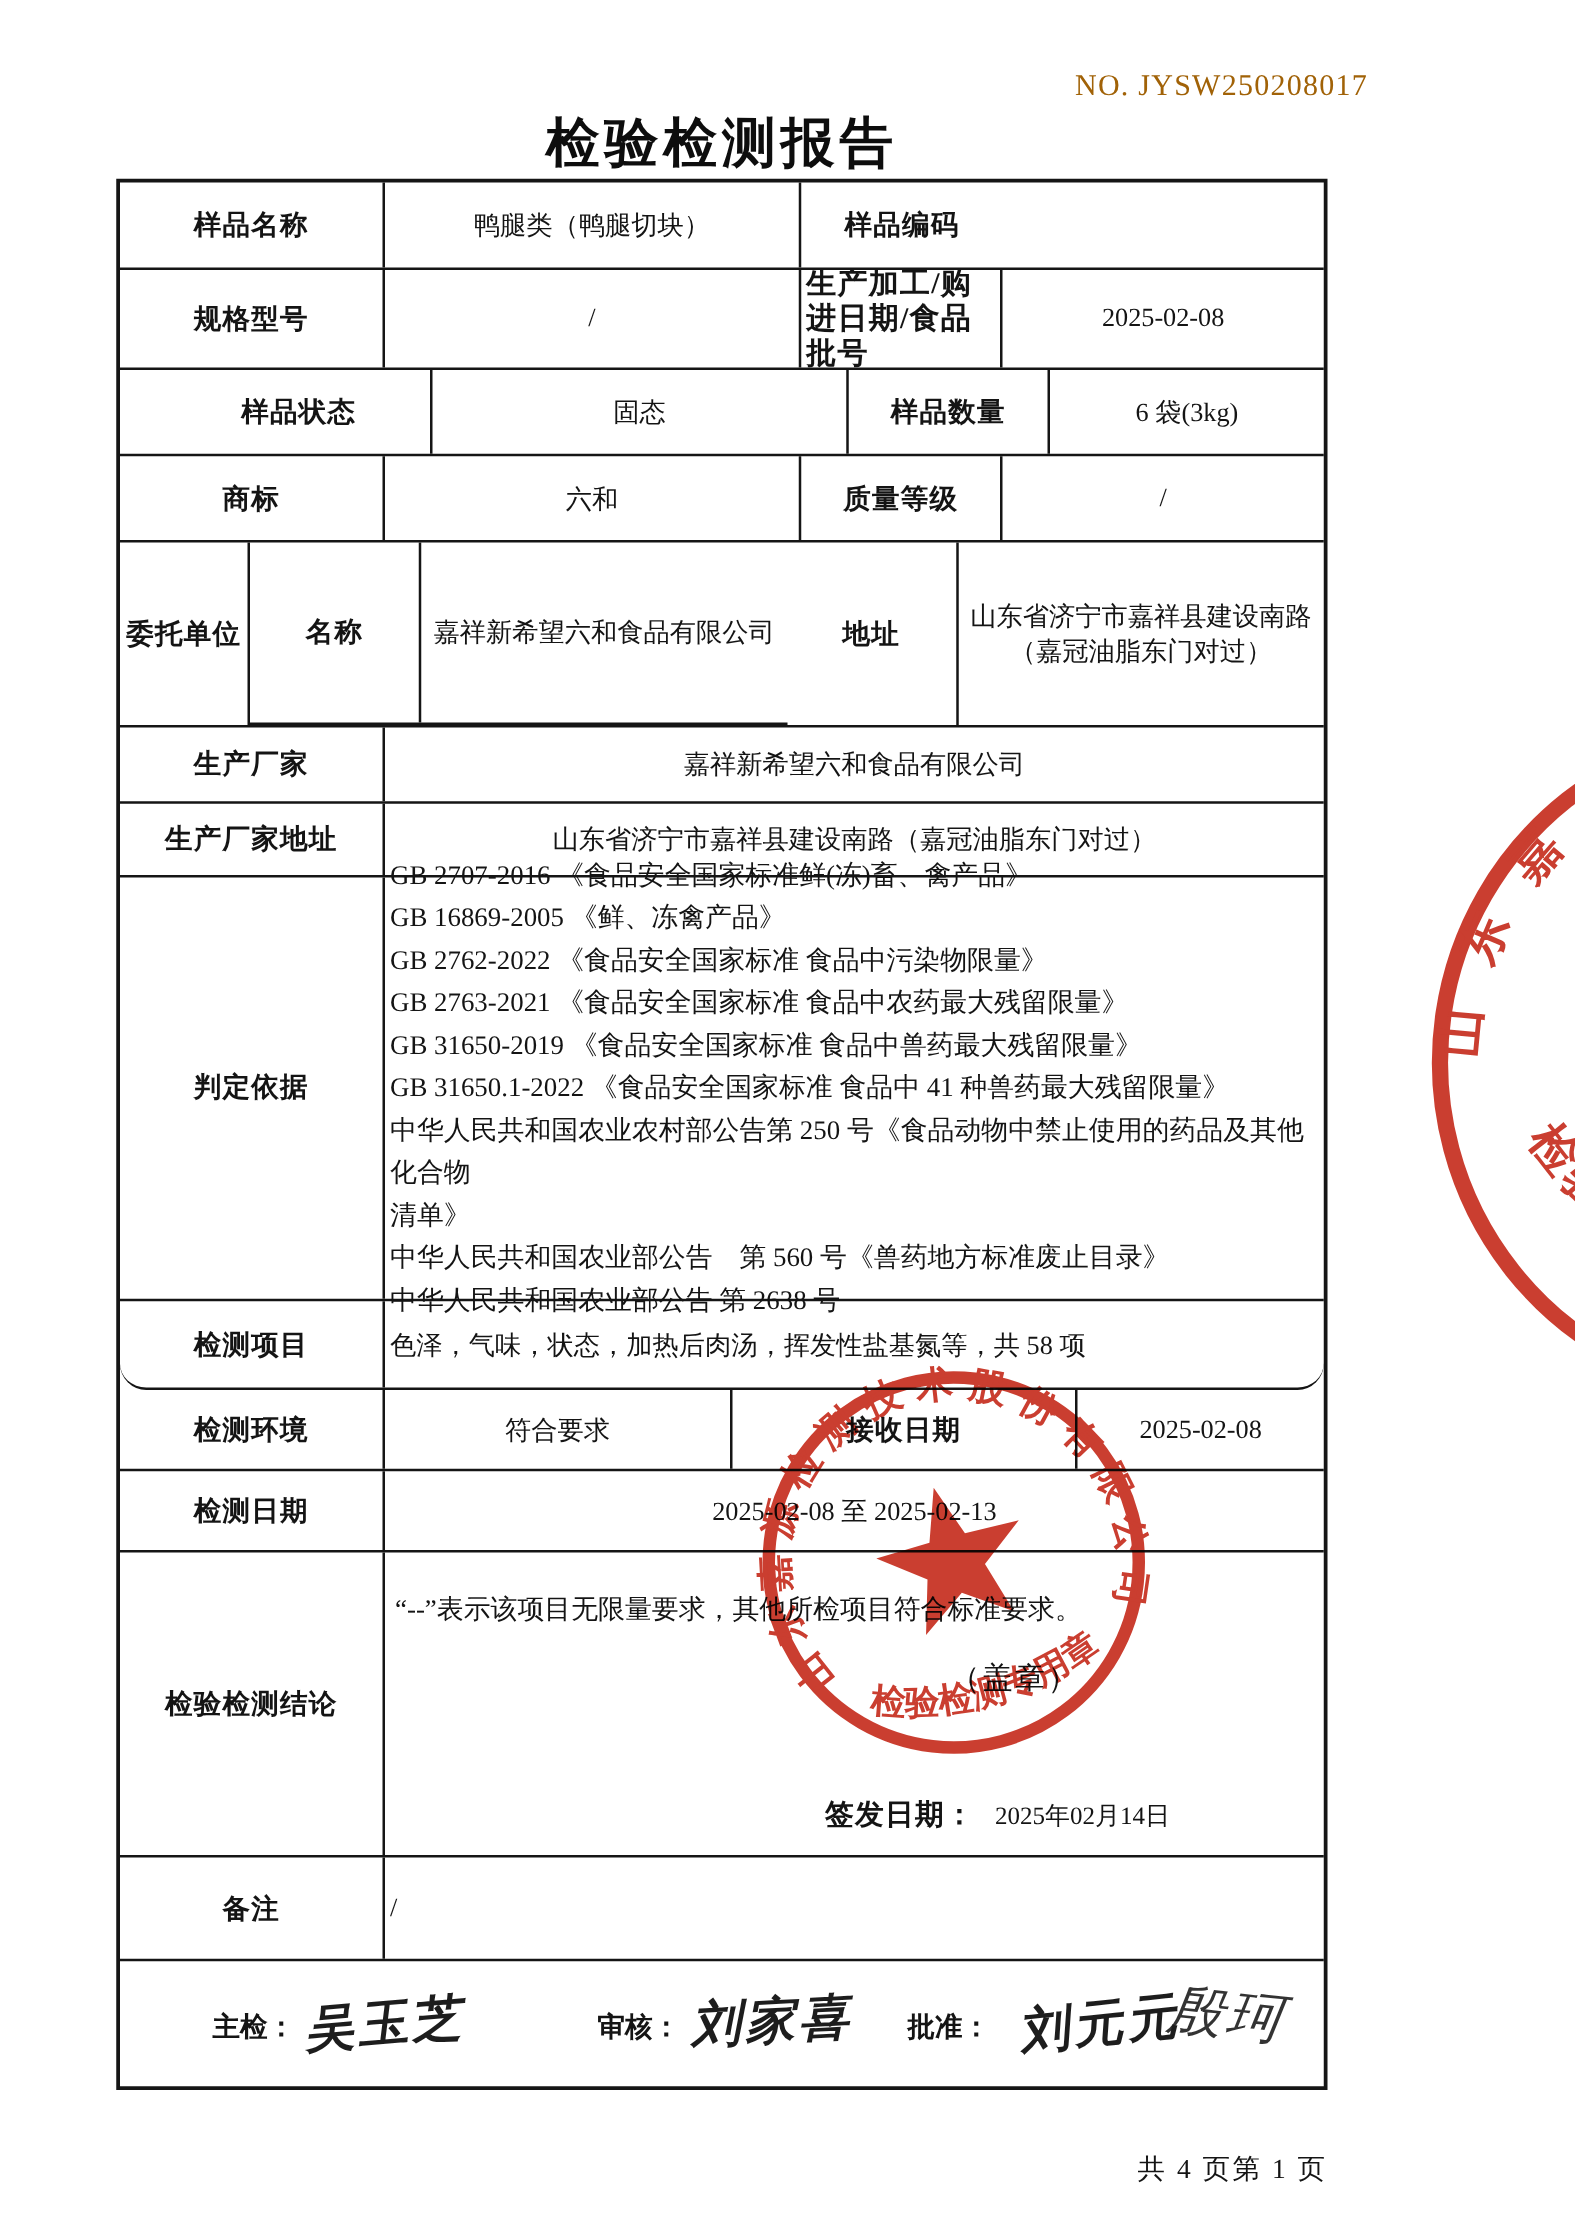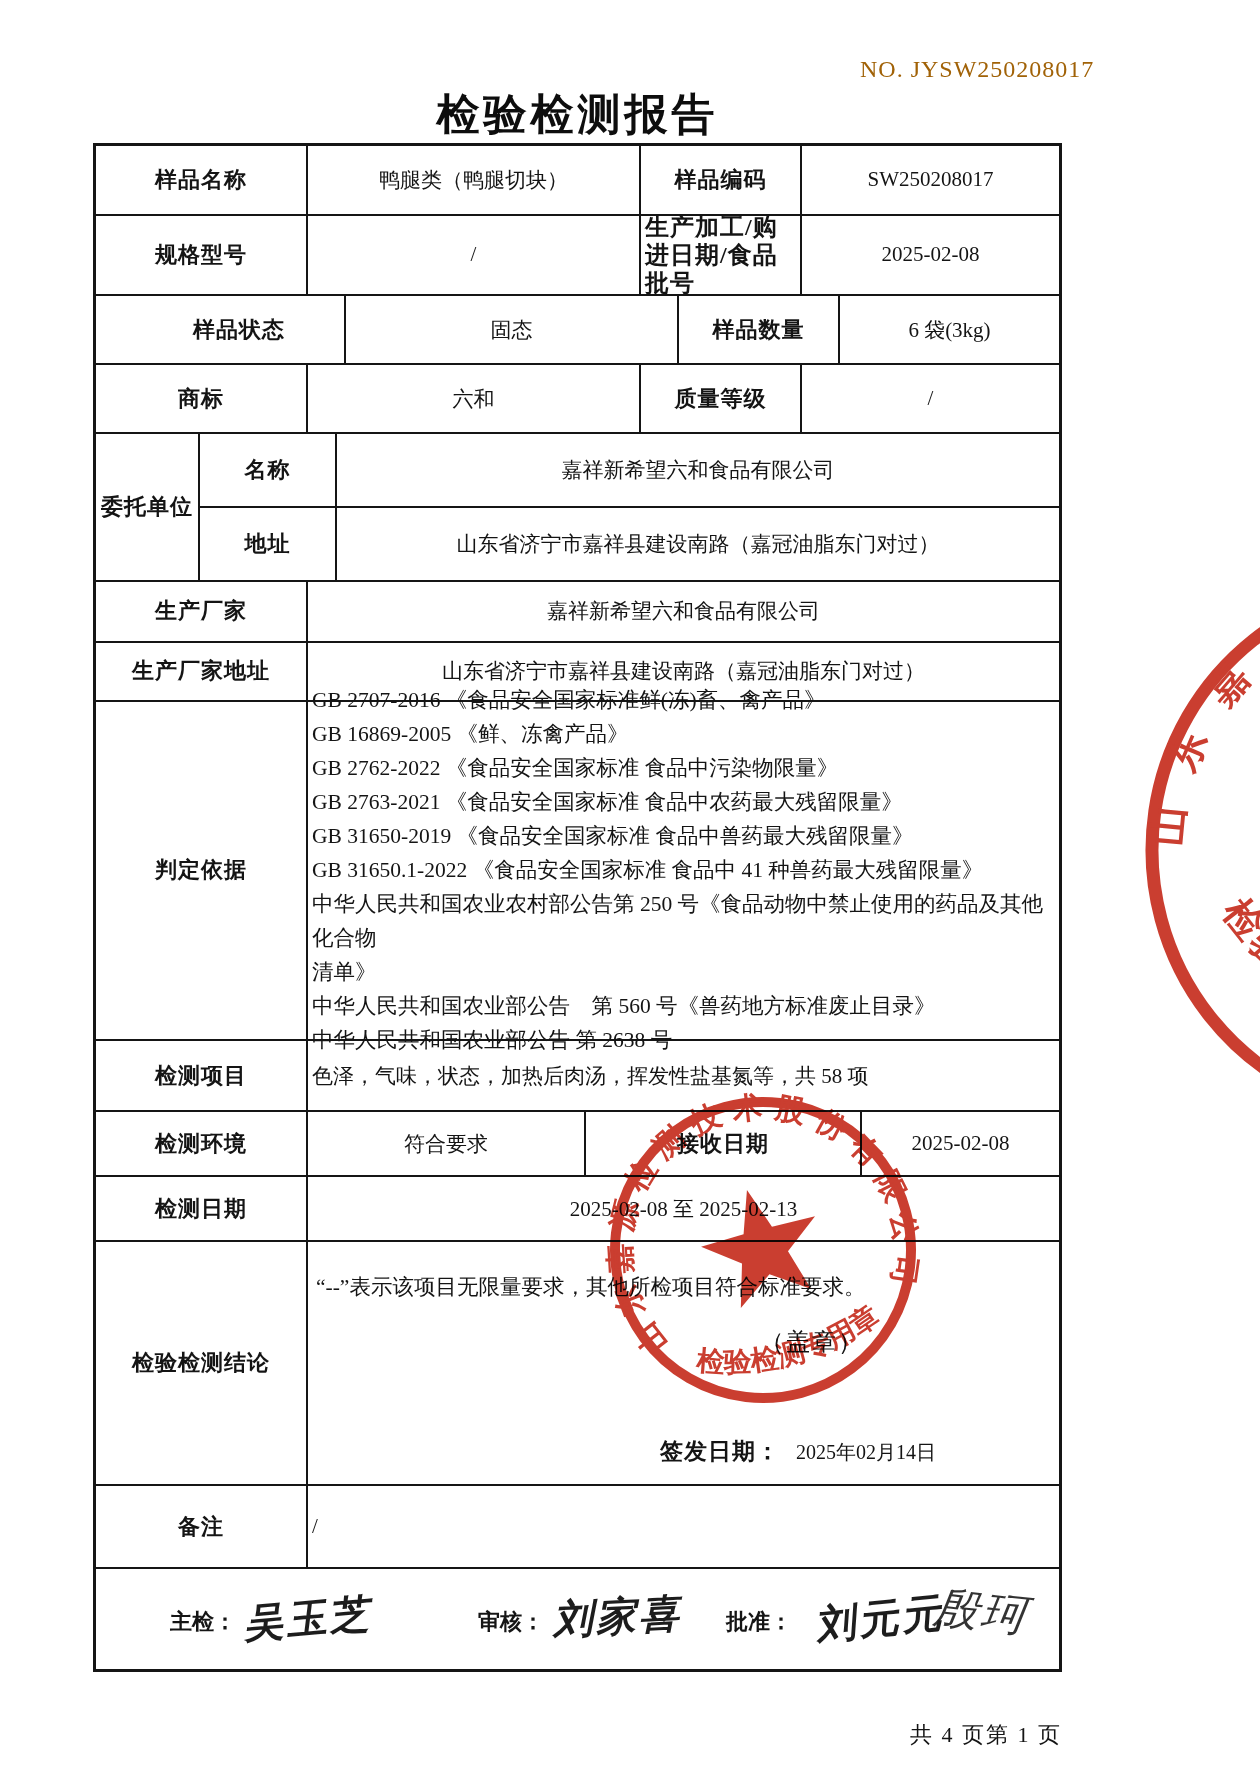--- a/index.html
+++ b/index.html
@@ -18,21 +18,21 @@
   .lab{font-weight:bold;font-size:22px;letter-spacing:1px;}
   .val{font-size:21px;}
   .w1{width:212px;flex-shrink:0;}
   .w2{width:333px;flex-shrink:0;}
   .w3{width:161px;flex-shrink:0;}
   .fx{flex:1;}
   .we1{width:278px;flex-shrink:0;}
   .we2{width:276px;flex-shrink:0;}
   .wrapcell{align-items:center;justify-content:flex-start;text-align:left;line-height:28px;font-size:21px;}
   .leftval{justify-content:flex-start;text-align:left;}
-  .client-sub{flex:1;display:flex;flex-direction:column;}
+  .client-sub{flex:1;display:flex;flex-direction:row;}
   .client-row{display:flex;flex:1;}
   .client-row.first{border-bottom:2px solid #151515;}
   .wname{width:137px;flex-shrink:0;border-right:2px solid #151515;box-sizing:border-box;
          display:flex;align-items:center;justify-content:center;}
   .cv{flex:1;display:flex;align-items:center;justify-content:center;text-align:center;}
   .basis-cell{flex:1;display:flex;flex-direction:column;justify-content:center;align-items:flex-start;
               text-align:left;padding:8px 4px;line-height:34px;font-size:21.5px;}
   .concl-cell{flex:1;position:relative;}
   .concl-line1{position:absolute;left:8px;top:30px;font-size:21.5px;}
   .seal-note{position:absolute;left:452px;top:84px;font-size:24px;letter-spacing:2px;}
@@ -58,21 +58,20 @@
 
   <div class="report-no">NO. JYSW250208017</div>
   <div class="title">检验检测报告</div>
 
   <div class="tbl">
 
     <div class="tr" style="height:70px;">
       <div class="c w1 lab">样品名称</div>
       <div class="c w2 val">鸭腿类（鸭腿切块）</div>
       <div class="c w3 lab">样品编码</div>
-      <div class="c fx val">SW250208017</div>
     </div>
 
     <div class="tr" style="height:80px;">
       <div class="c w1 lab">规格型号</div>
       <div class="c w2 val">/</div>
       <div class="c w3 lab wrapcell" style="font-size:24px;">生产加工/购进日期/食品批号</div>
       <div class="c fx val">2025-02-08</div>
     </div>
 
     <div class="tr" style="height:70px;padding-left:38px;">
@@ -122,21 +121,21 @@
         <div>GB 2763-2021  《食品安全国家标准 食品中农药最大残留限量》</div>
         <div>GB 31650-2019  《食品安全国家标准 食品中兽药最大残留限量》</div>
         <div>GB 31650.1-2022  《食品安全国家标准 食品中 41 种兽药最大残留限量》</div>
         <div>中华人民共和国农业农村部公告第 250 号《食品动物中禁止使用的药品及其他化合物</div>
         <div>清单》</div>
         <div>中华人民共和国农业部公告　第 560 号《兽药地方标准废止目录》</div>
         <div>中华人民共和国农业部公告 第 2638 号</div>
       </div>
     </div>
 
-    <div class="tr" style="height:72px;">
+    <div class="tr" style="height:72px;border-radius:21px;">
       <div class="c w1 lab">检测项目</div>
       <div class="c fx val leftval">色泽，气味，状态，加热后肉汤，挥发性盐基氮等，共 58 项</div>
     </div>
 
     <div class="tr" style="height:65px;">
       <div class="c w1 lab">检测环境</div>
       <div class="c we1 val">符合要求</div>
       <div class="c we2 lab">接收日期</div>
       <div class="c fx val">2025-02-08</div>
     </div>

